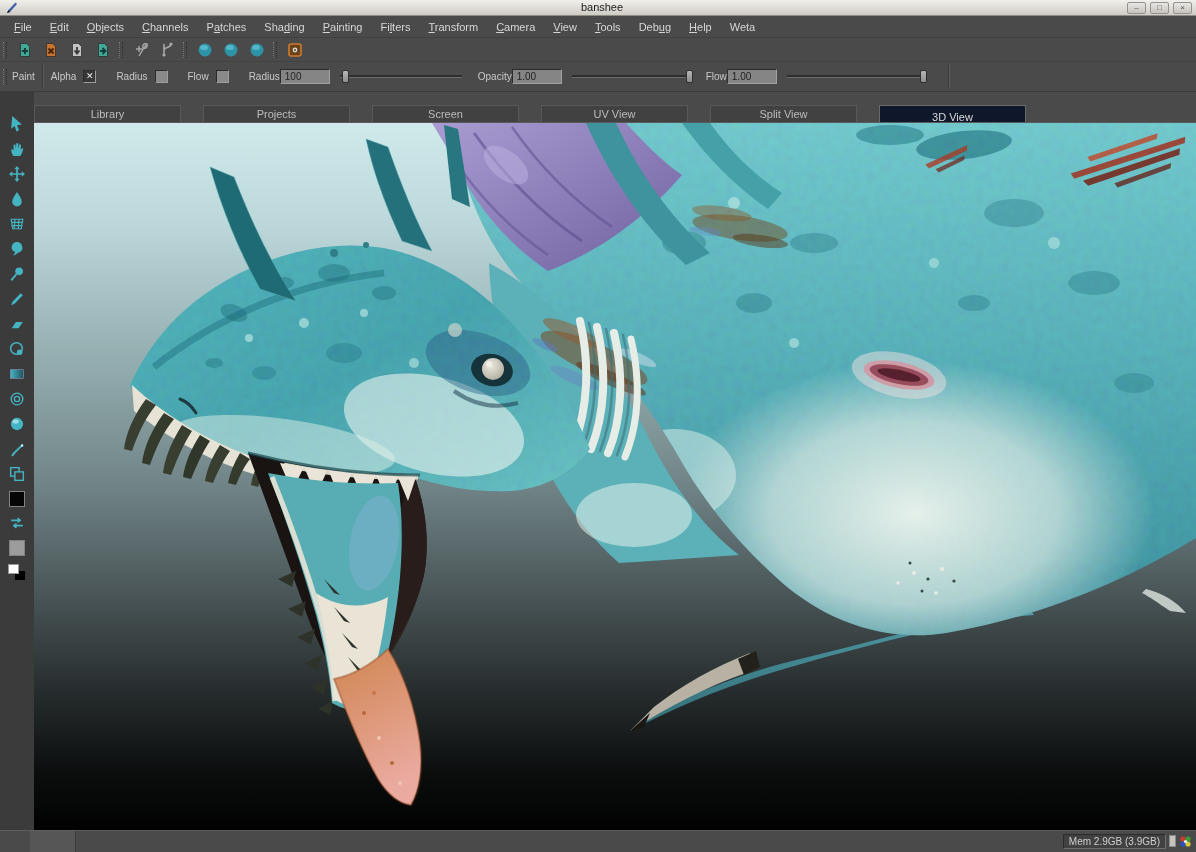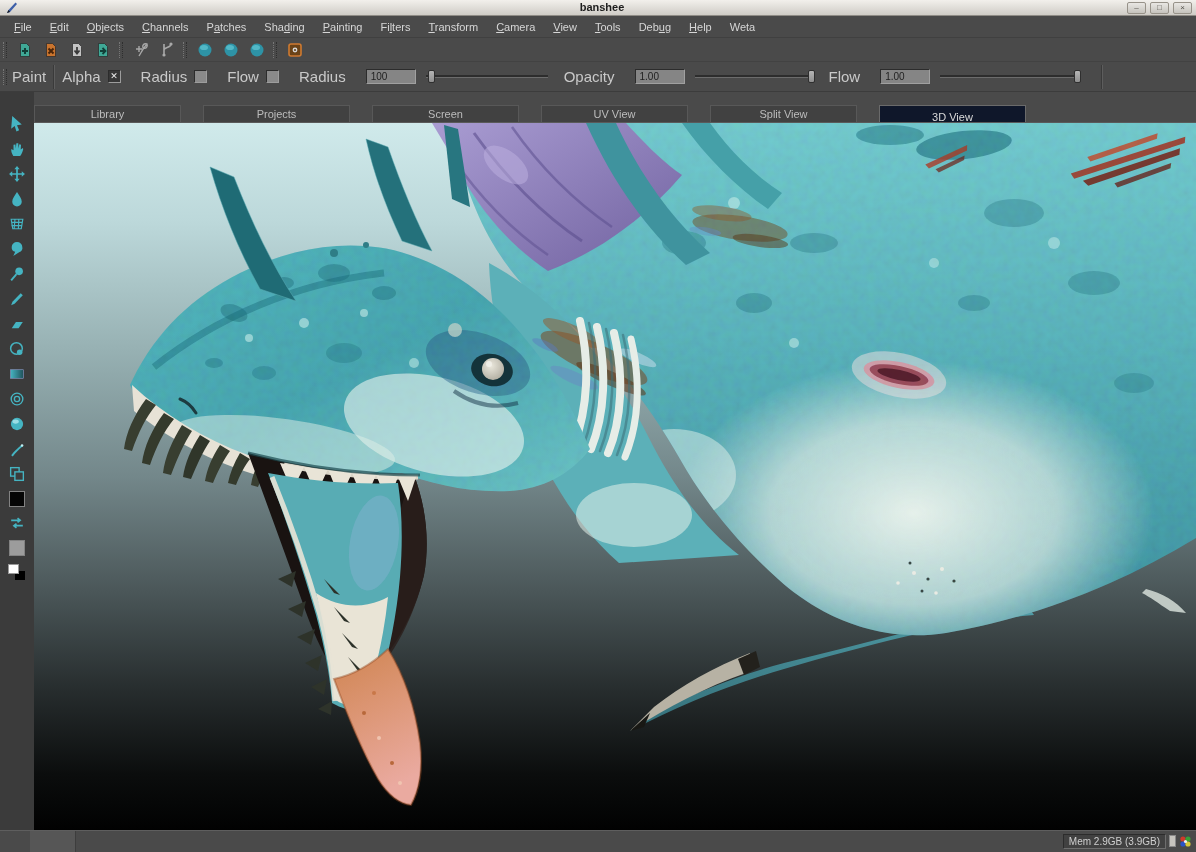--- a/index.html
+++ b/index.html
@@ -8,44 +8,44 @@
     position: relative; overflow: hidden;
     background:#4a4a4a;
     font-family:"Liberation Sans","DejaVu Sans",sans-serif;
     -webkit-font-smoothing: antialiased;
   }
   
   .titlebar{position:absolute;left:0;top:0;width:1196px;height:16px;
     background:linear-gradient(#f2f0ec,#cfccc6);border-bottom:1px solid #8f8c86;
     display:flex;align-items:center;}
   .appicon{margin-left:6px;width:13px;height:12px;}
-  .wtitle{position:absolute;left:0;right:0;text-align:center;font-size:11px;font-weight:bold;color:#1d1d1d;line-height:15px;padding-left:8px;}
+  .wtitle{position:absolute;left:0;right:0;text-align:center;font-size:11px;font-weight:normal;color:#1d1d1d;line-height:15px;padding-left:8px;}
   .wbtns{position:absolute;right:4px;top:2px;display:flex;gap:4px;}
   .wbtn{width:19px;height:12px;background:linear-gradient(#e9e7e3,#c6c3bd);border:1px solid #979289;
     border-radius:2px;font-size:8px;line-height:10px;text-align:center;color:#55524c;}
   
   .menubar{position:absolute;left:0;top:17px;width:1196px;height:21px;background:#4a4a4a;
     display:flex;align-items:center;padding-left:5px;border-bottom:1px solid #404040;}
   .menu-item{padding:0 9px;font-size:11px;color:#d6d6d6;line-height:20px;}
   .menu-item u{text-decoration:underline;}
   
   .toolbar{position:absolute;left:0;top:38px;width:1196px;height:24px;background:#4a4a4a;
     display:flex;align-items:center;border-bottom:1px solid #424242;}
   .grip{width:4px;height:16px;margin:0 5px 0 3px;border-left:1px dotted #777;border-right:1px dotted #2e2e2e;}
   .tbicon{width:18px;height:18px;margin:0 4px;display:flex;align-items:center;justify-content:center;}
   
   .paintbar{position:absolute;left:0;top:62px;width:1196px;height:30px;background:#4a4a4a;
     display:flex;align-items:center;border-bottom:1px solid #3c3c3c;}
-  .plabel{font-size:15px;color:#c9c9c9;white-space:nowrap;}
+  .plabel{font-size:10px;color:#c9c9c9;white-space:nowrap;}
   .vsep{width:2px;height:24px;background:#3a3a3a;border-right:1px solid #5d5d5d;margin:0 7px;}
   .checkbox{width:13px;height:13px;margin-left:7px;background:#8a8a8a;
     border:1px solid;border-color:#2c2c2c #9d9d9d #9d9d9d #2c2c2c;
     font-size:9px;line-height:11px;text-align:center;color:#ededed;}
   .checkbox.checked{background:#373737;}
-  .pfield{width:50px;height:15px;margin-left:20px;background:#858585;
+  .pfield{width:50px;height:15px;margin-left:0;background:#858585;
     border:1px solid;border-color:#2c2c2c #a0a0a0 #a0a0a0 #2c2c2c;
     font-size:10px;color:#1f1f1f;line-height:13px;padding:0 4px;overflow:hidden;}
   .ptrack{height:3px;margin-left:10px;background:#2d2d2d;border-bottom:1px solid #6c6c6c;position:relative;}
   .phandle{position:absolute;top:-5px;width:7px;height:13px;background:linear-gradient(#b5b5b5,#8f8f8f);
     border:1px solid #2f2f2f;border-radius:2px;}
   .cbitem,.slitem{display:flex;align-items:center;}
   
   .tabbar{position:absolute;left:34px;top:92px;width:994px;height:30px;display:flex;align-items:flex-end;gap:20px;}
   .tab{flex:1;height:17px;background:#414141;border:1px solid #585858;border-bottom:none;
     margin-right:2px;font-size:11px;color:#bcbcbc;text-align:center;line-height:16px;

